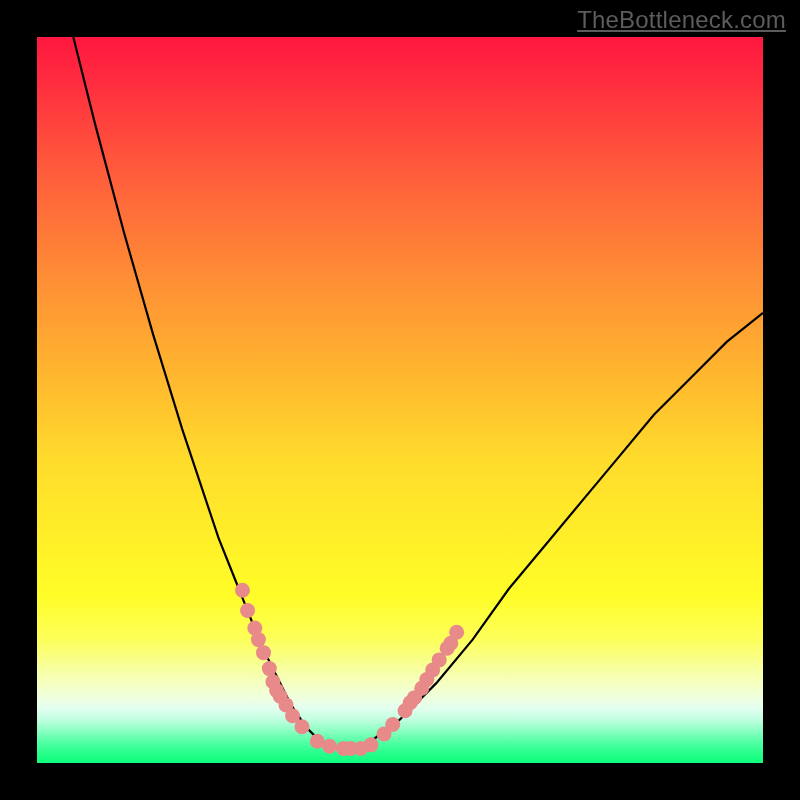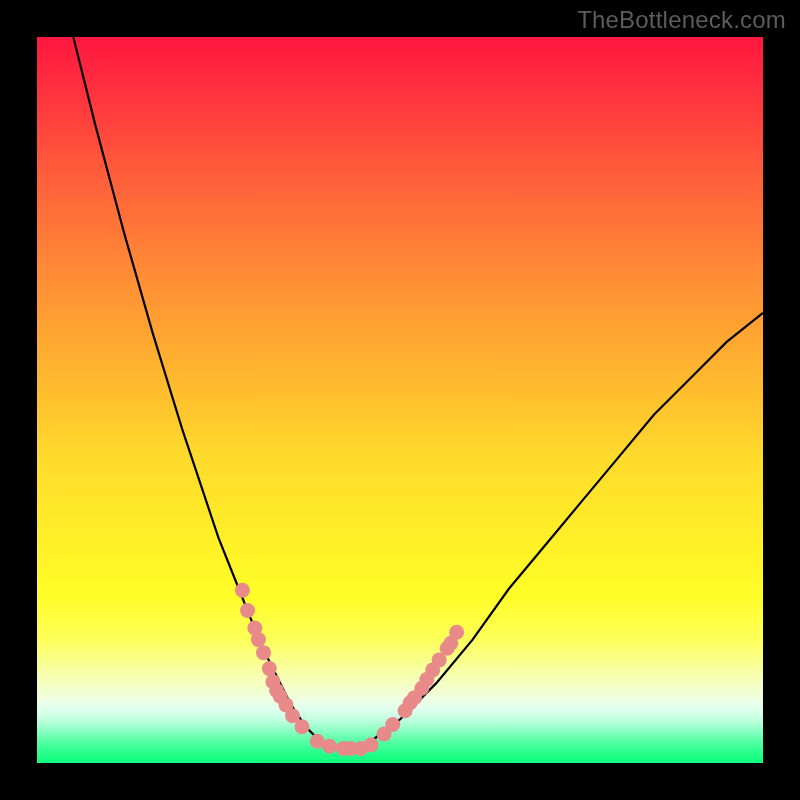--- a/index.html
+++ b/index.html
@@ -63,20 +63,21 @@
   }
   .watermark {
     position: absolute;
     top: 6px;
     right: 14px;
     color: #5c5c5c;
     font-size: 24px;
     font-weight: 500;
     letter-spacing: 0.2px;
     user-select: none;
+    text-decoration: underline;
   }
 </style>
 </head>
 <body>
 
 <div class="frame">
   <div class="plot">
     <div class="gradient"></div>
     <svg class="curve" viewBox="0 0 726 726" preserveAspectRatio="none">
       <path id="curve-path" fill="none" stroke="#000000" stroke-width="2.2" d="M36.30 0.00 L58.08 87.12 L87.12 196.02 L116.16 297.66 L145.20 392.04 L166.98 457.38 L181.50 500.94 L196.02 537.24 L210.54 573.54 L225.06 609.84 L239.58 638.88 L254.10 667.92 L268.62 689.70 L279.51 700.59 L290.40 707.85 L304.92 711.48 L319.44 711.48 L333.96 704.22 L363.00 682.44 L399.30 646.14 L435.60 602.58 L471.90 551.76 L508.20 508.20 L544.50 464.64 L580.80 421.08 L617.10 377.52 L653.40 341.22 L689.70 304.92 L726.00 275.88"></path>

